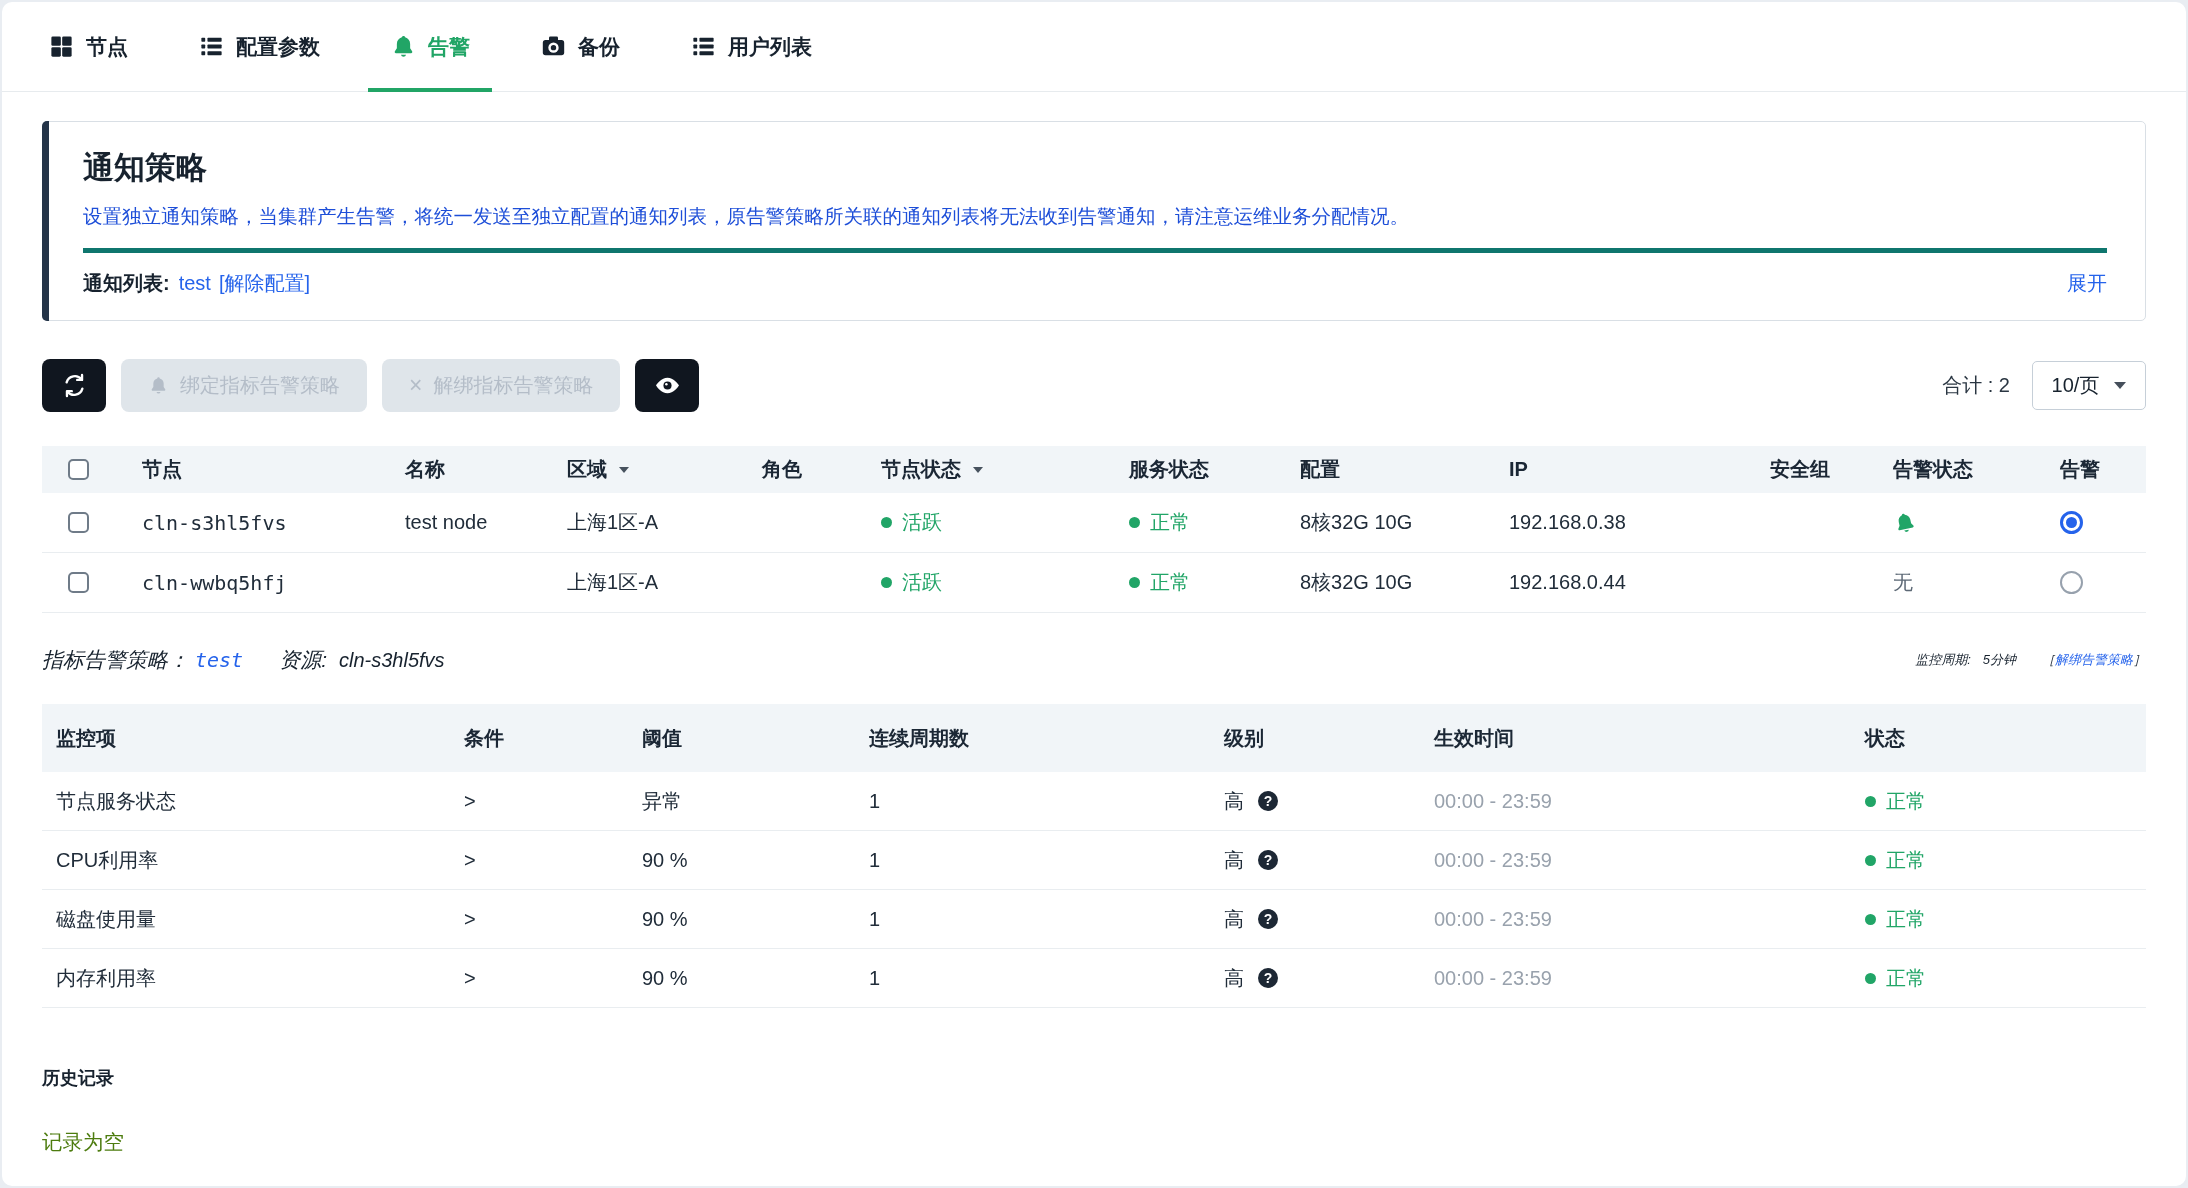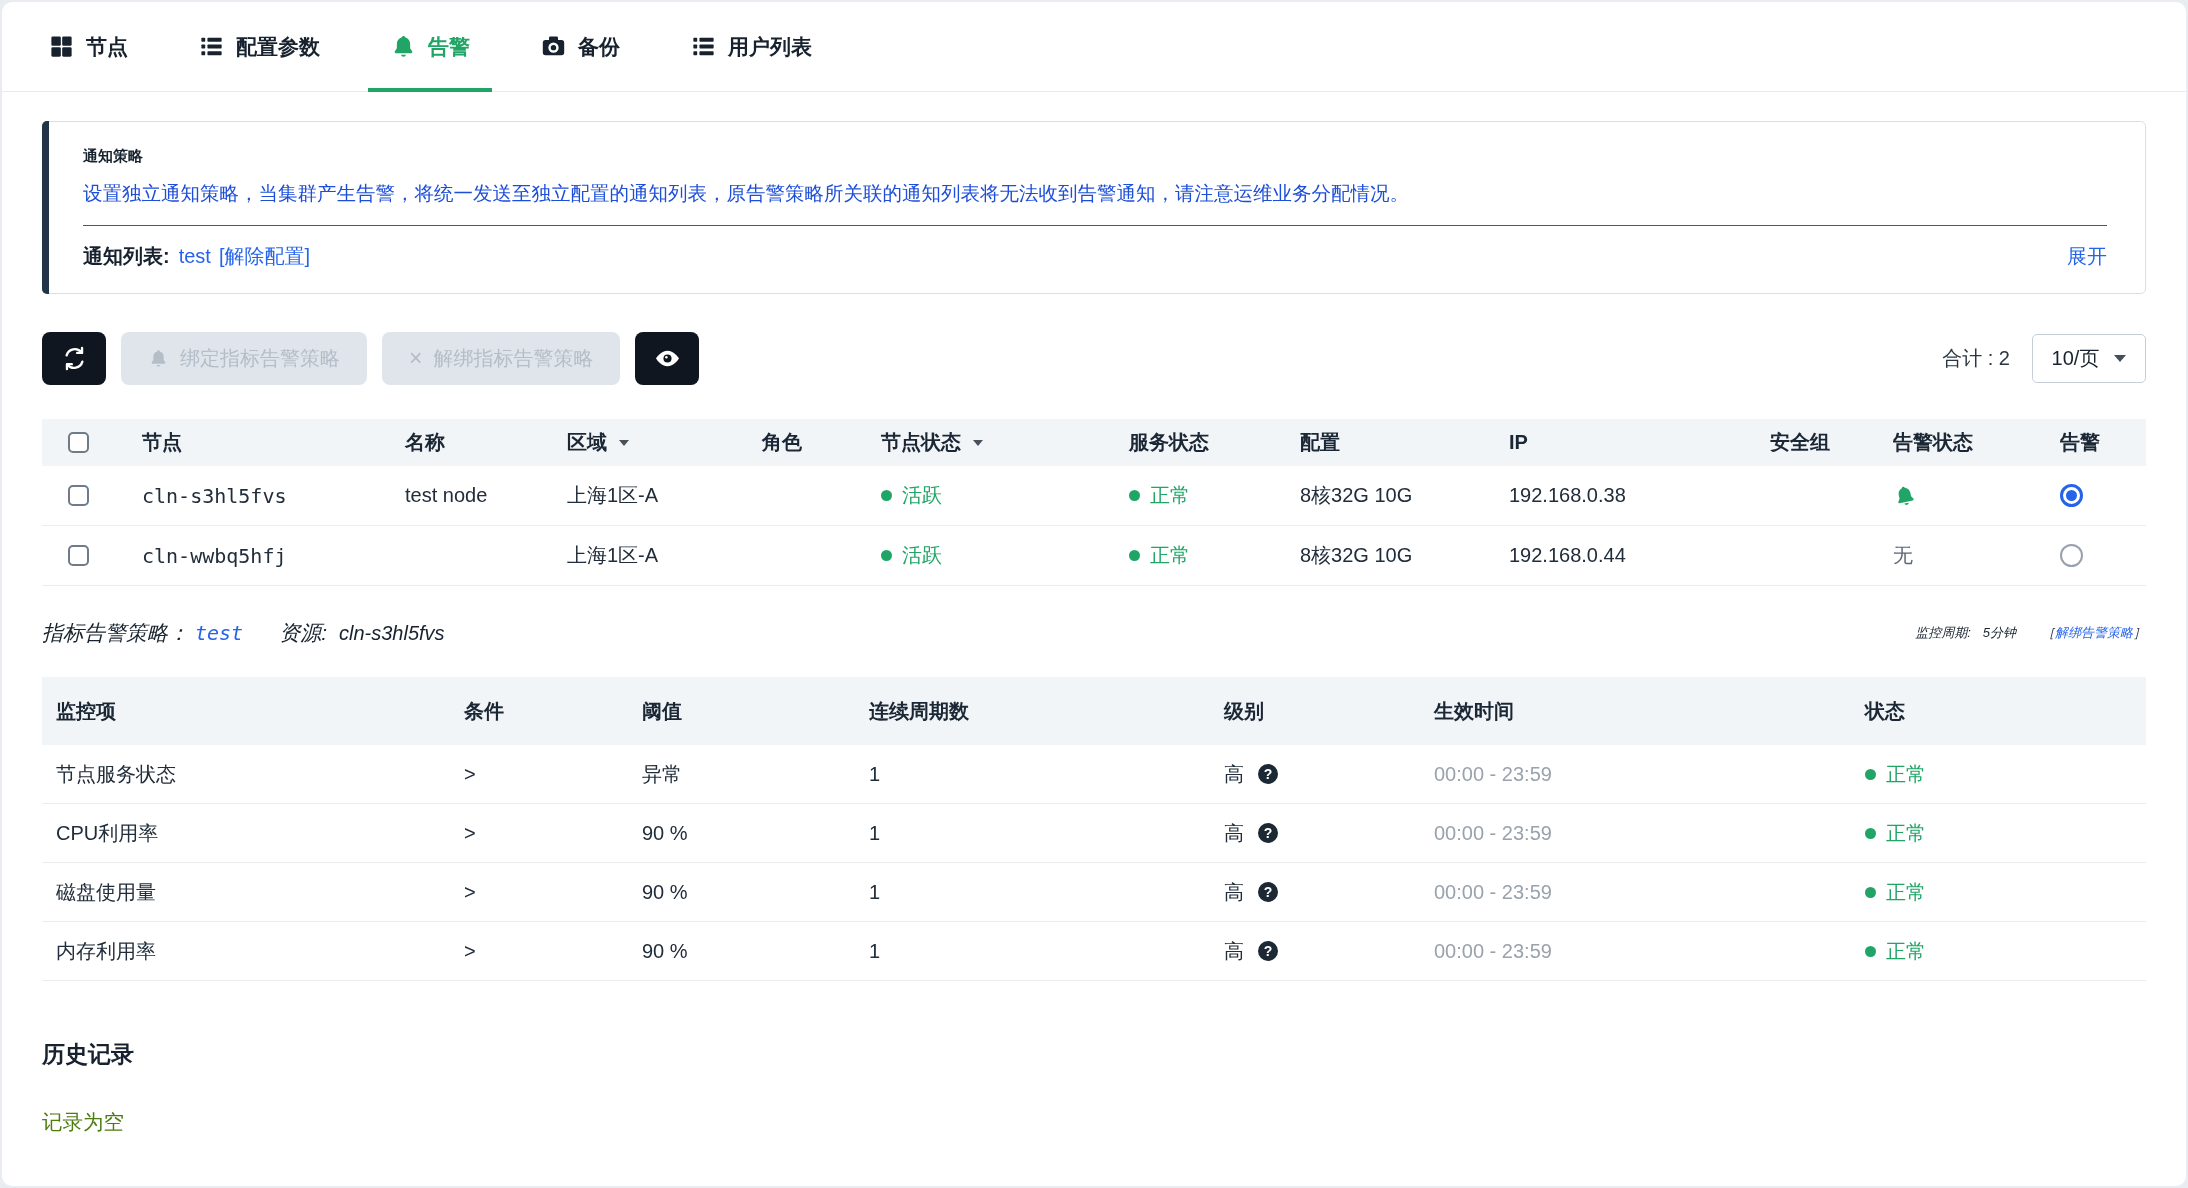--- a/index.html
+++ b/index.html
@@ -10,23 +10,23 @@
   
   .tabbar { display: flex; align-items: stretch; height: 90px; border-bottom: 1px solid #e7ebee; padding-left: 24px; gap: 26px; }
   .tab { display: flex; align-items: center; gap: 11px; padding: 0 22px; font-size: 21px; font-weight: 600; color: #17222e; position: relative; cursor: pointer; }
   .tab svg { width: 27px; height: 27px; flex: none; }
   .tab.active { color: #21a566; }
   .tab.active::after { content: ""; position: absolute; left: 0; right: 0; bottom: -1px; height: 4px; background: #21a566; }
 
   
   .notify-card { margin: 29px 40px 0; border: 1px solid #d9dfe5; border-radius: 5px; position: relative; padding: 25px 38px 23px 40px; }
   .notify-card::before { content: ""; position: absolute; left: -1px; top: -1px; bottom: -1px; width: 7px; background: #243448; border-radius: 5px 0 0 5px; }
-  .nc-title { font-size: 15px; font-weight: 700; color: #17222e; }
+  .nc-title { font-size: 31px; font-weight: 700; color: #17222e; }
   .nc-desc { margin-top: 14px; font-size: 19.5px; color: #1d4ed8; }
-  .nc-row { margin-top: 18px; border-top: 1px solid #0f766e; padding-top: 17px; display: flex; justify-content: space-between; align-items: center; font-size: 20px; }
+  .nc-row { margin-top: 18px; border-top: 5px solid #0f766e; padding-top: 17px; display: flex; justify-content: space-between; align-items: center; font-size: 20px; }
   .nc-label { font-weight: 700; color: #17222e; margin-right: 9px; }
   .link { color: #2563eb; text-decoration: none; cursor: pointer; }
   .nc-left .link + .link { margin-left: 8px; }
 
   
   .toolbar { margin: 38px 40px 0; display: flex; align-items: center; gap: 15px; height: 53px; }
   .icon-btn { width: 64px; height: 53px; background: #10161f; border: none; border-radius: 8px; display: flex; align-items: center; justify-content: center; cursor: pointer; }
   .icon-btn svg { width: 27px; height: 27px; }
   .ghost-btn { height: 53px; padding: 0 27px; background: #dfe5ea; color: #b4bdc8; border: none; border-radius: 8px; font-size: 20px; display: flex; align-items: center; gap: 11px; cursor: not-allowed; font-family: inherit; }
   .ghost-btn svg { width: 21px; height: 21px; }
@@ -68,21 +68,21 @@
 
   .metrics { margin-top: 30px; }
   .metrics .thead, .metrics .trow { display: grid; grid-template-columns: 408px 178px 227px 355px 210px 431px 1fr; align-items: center; }
   .metrics .thead { height: 68px; }
   .metrics .trow { height: 59px; }
   .metrics .cell { padding-left: 14px; }
   .help { width: 20px; height: 20px; border-radius: 50%; background: #1d2835; color: #fff; font-size: 14px; font-weight: 700; display: inline-flex; align-items: center; justify-content: center; margin-left: 4px; flex: none; }
 
   
   .history { margin: 58px 40px 0; }
-  .h-title { font-size: 23px; font-weight: 700; color: #17222e; }
+  .h-title { font-size: 18px; font-weight: 700; color: #17222e; }
   .h-empty { margin-top: 38px; font-size: 20.5px; color: #4d7c0f; }
 </style>
 </head>
 <body>
 
 <svg width="0" height="0" style="position:absolute">
   <defs>
     <g id="def-bell">
       <path d="M12 2.6c-.75 0-1.36.55-1.47 1.27C7.9 4.56 6.1 6.9 6.1 9.7v3.9l-1.75 2.6c-.5.74.03 1.75.93 1.75h13.44c.9 0 1.43-1.01.93-1.75L17.9 13.6V9.7c0-2.8-1.8-5.14-4.43-5.83A1.49 1.49 0 0 0 12 2.6z"></path>
       <path d="M9.7 19.3a2.4 2.4 0 0 0 4.6 0z"></path>

